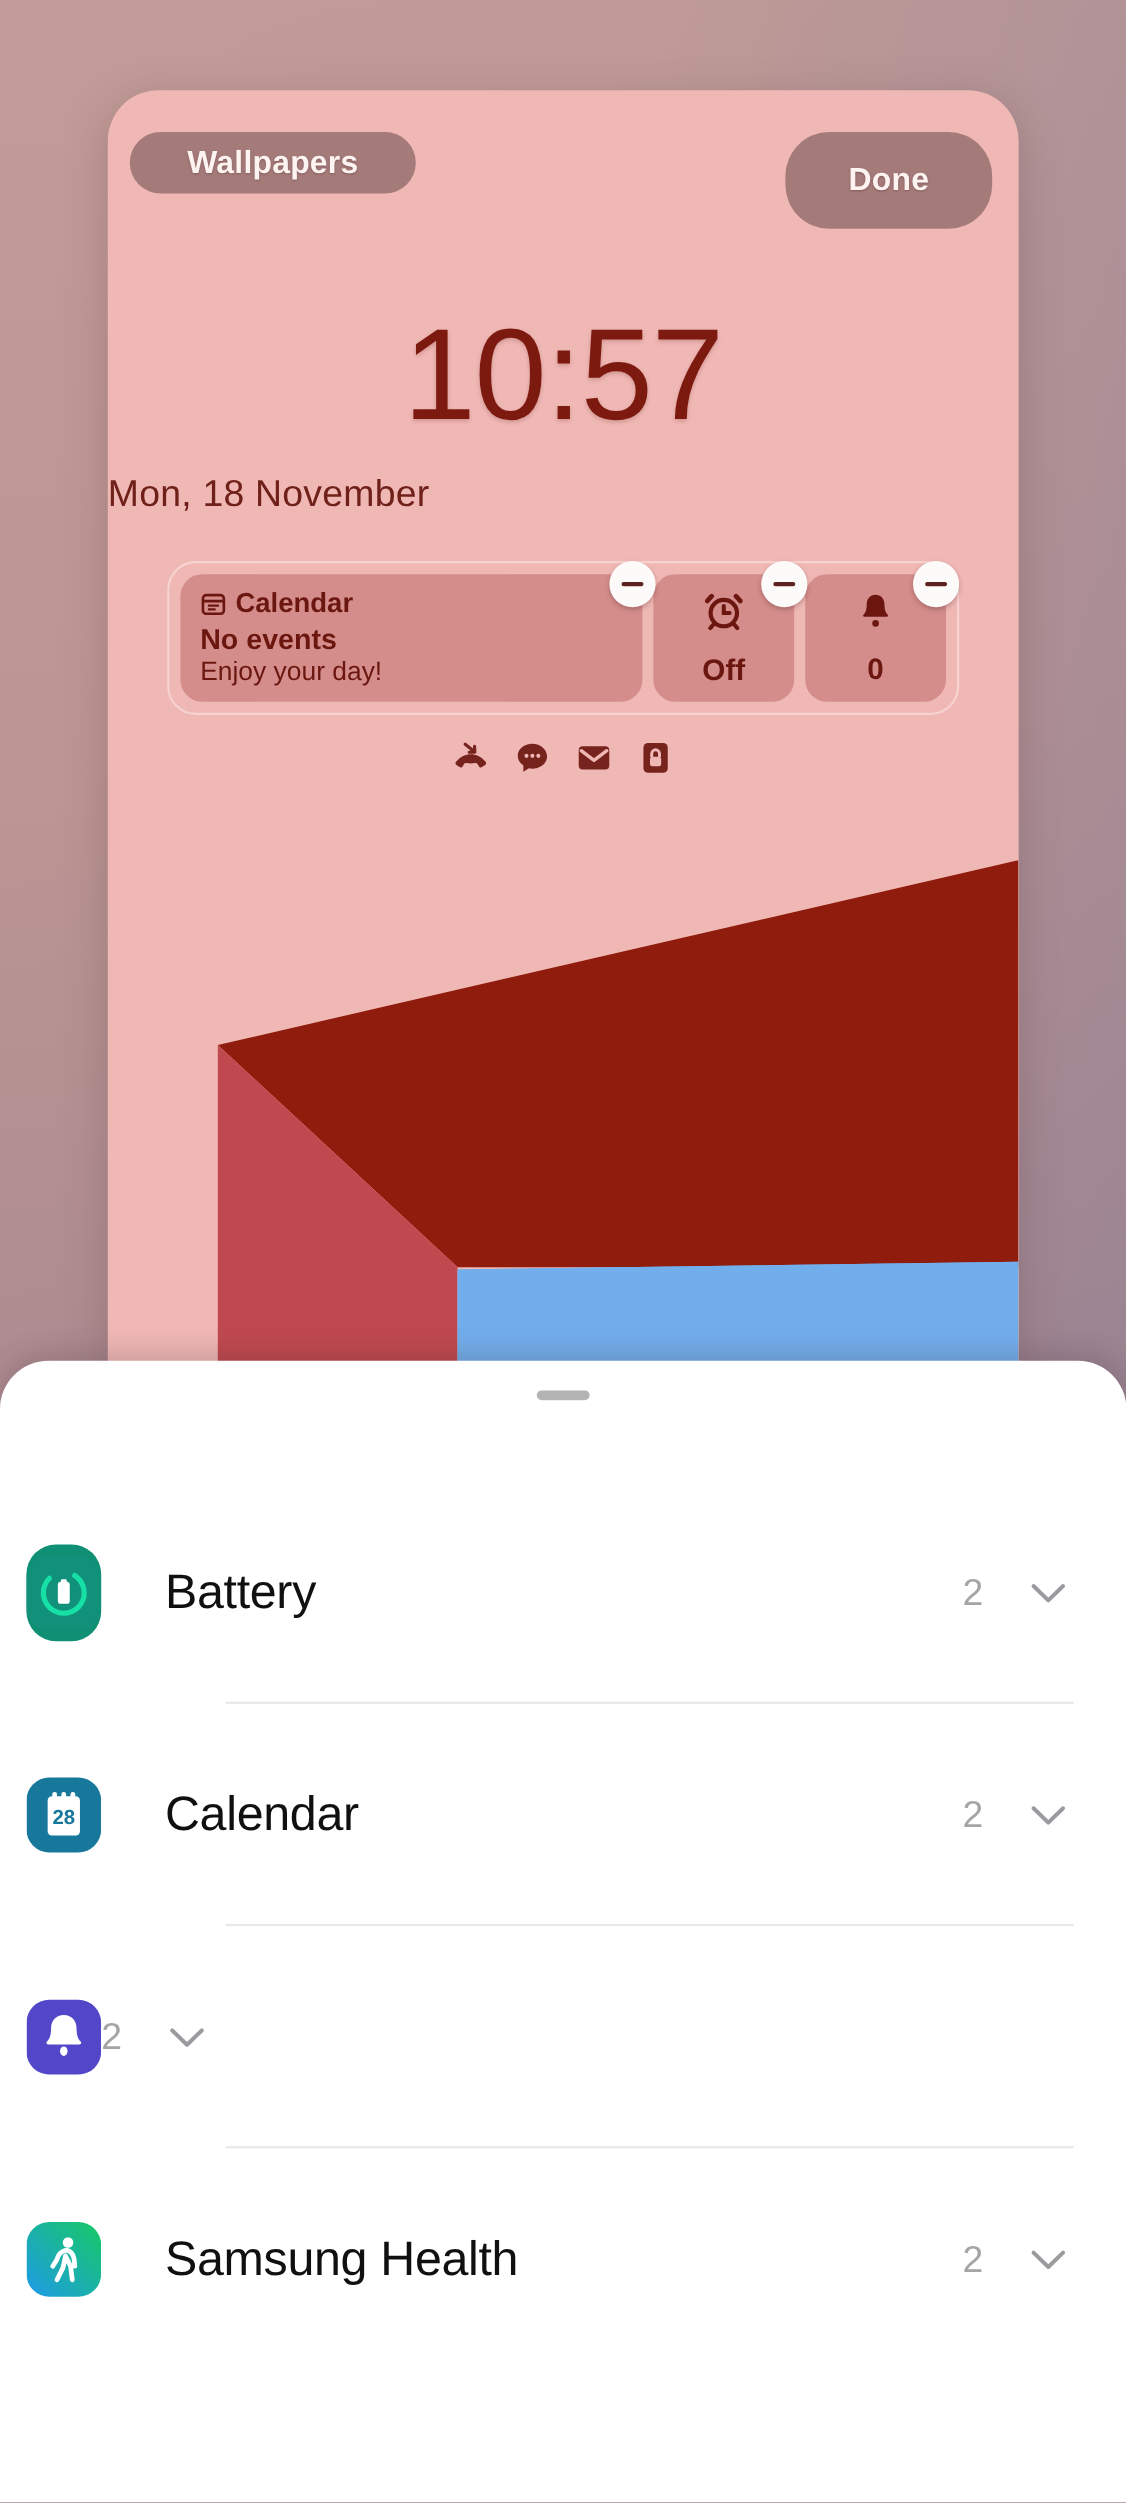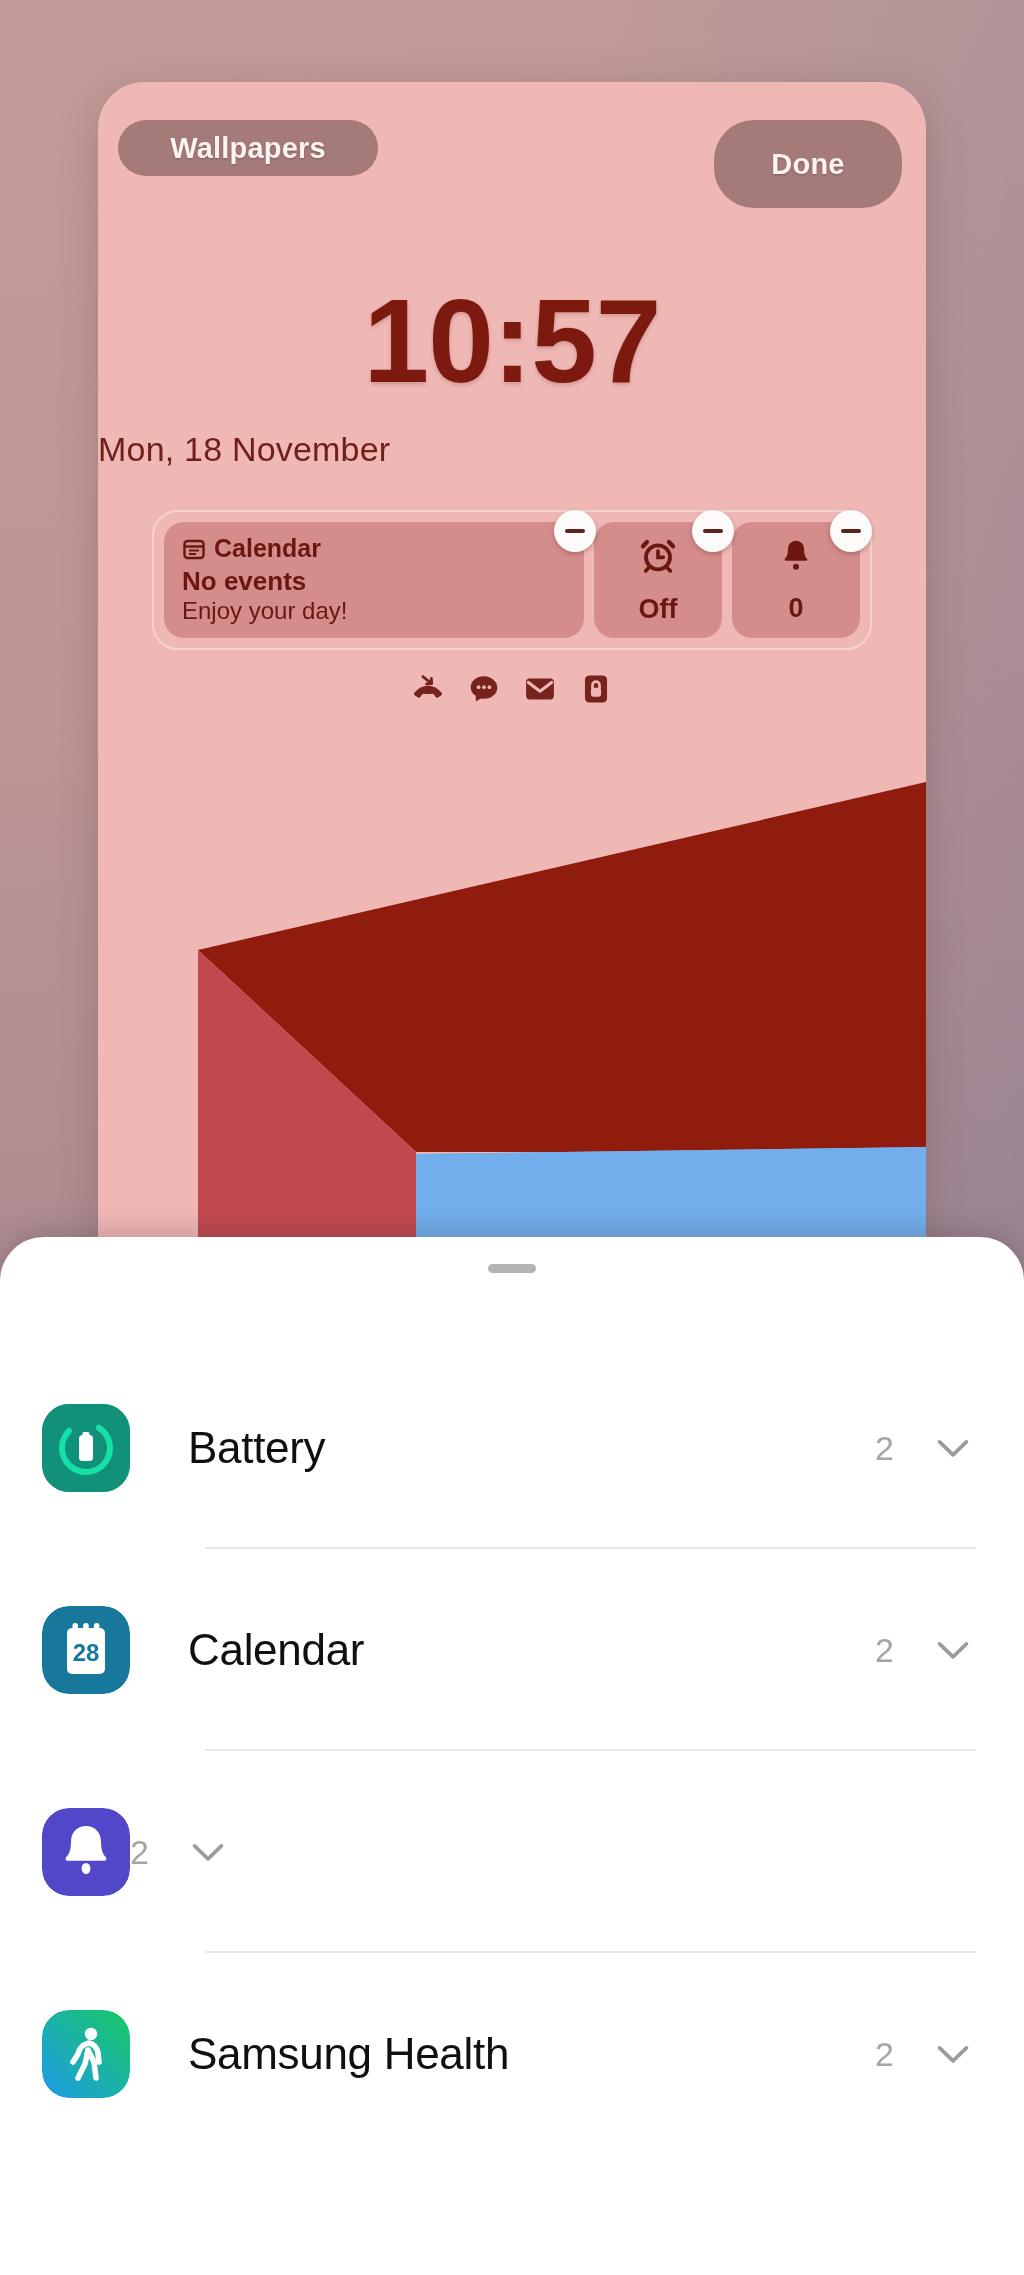--- a/index.html
+++ b/index.html
@@ -45,21 +45,21 @@
     font-size:29px;font-weight:700;letter-spacing:.2px;
     text-shadow:0 1px 2px rgba(60,30,30,.35);
     cursor:pointer;user-select:none;
   }
   #btn-wallpapers{left:20px;top:38px;width:260px;height:56px;}
   #btn-done{right:24px;top:38px;width:188px;height:88px;}
 
   
   #clock{
     position:absolute;left:0;right:0;top:200px;text-align:center;
-    color:#7c1a10;font-size:118px;font-weight:700;line-height:1;
+    color:#7c1a10;font-size:118px;font-weight:400;line-height:1;
     letter-spacing:-1px;
     text-shadow:0 2px 4px rgba(90,20,14,.22);
   }
   #date{
     position:absolute;left:0;right:0;top:348px;text-align:left;
     color:#6e2019;font-size:34px;font-weight:400;letter-spacing:.2px;
   }
 
   
   #widgets{
@@ -105,28 +105,28 @@
     box-shadow:0 -6px 26px rgba(60,40,50,.22);
     overflow:hidden;
   }
   #sheet-handle{
     position:absolute;left:50%;top:27px;transform:translateX(-50%);
     width:48px;height:9px;border-radius:6px;background:#b4b4b4;cursor:grab;
   }
   #app-list{position:absolute;left:0;top:110px;width:1024px;}
   .row{
     position:relative;height:202px;display:flex;align-items:center;
-    padding-left:42px;box-sizing:border-box;cursor:pointer;
+    padding-left:24px;box-sizing:border-box;cursor:pointer;
   }
   .row .divider{
     position:absolute;left:205px;right:48px;bottom:0;height:2px;background:#e8e8ea;
   }
   .row:last-child .divider{display:none;}
   .app-icon{
-    flex:0 0 auto;width:88px;height:88px;border-radius:27px;
+    flex:0 0 auto;width:68px;height:88px;border-radius:27px;
     display:flex;align-items:center;justify-content:flex-end;overflow:hidden;
   }
   .app-name{
     flex:1 1 auto;margin-left:58px;color:#101010;
     font-size:44px;font-weight:400;letter-spacing:-.3px;
   }
   .count{
     color:#a5a5a8;font-size:34px;font-weight:400;margin-right:36px;
   }
   .chev{flex:0 0 auto;width:46px;height:46px;margin-right:48px;cursor:pointer;}

